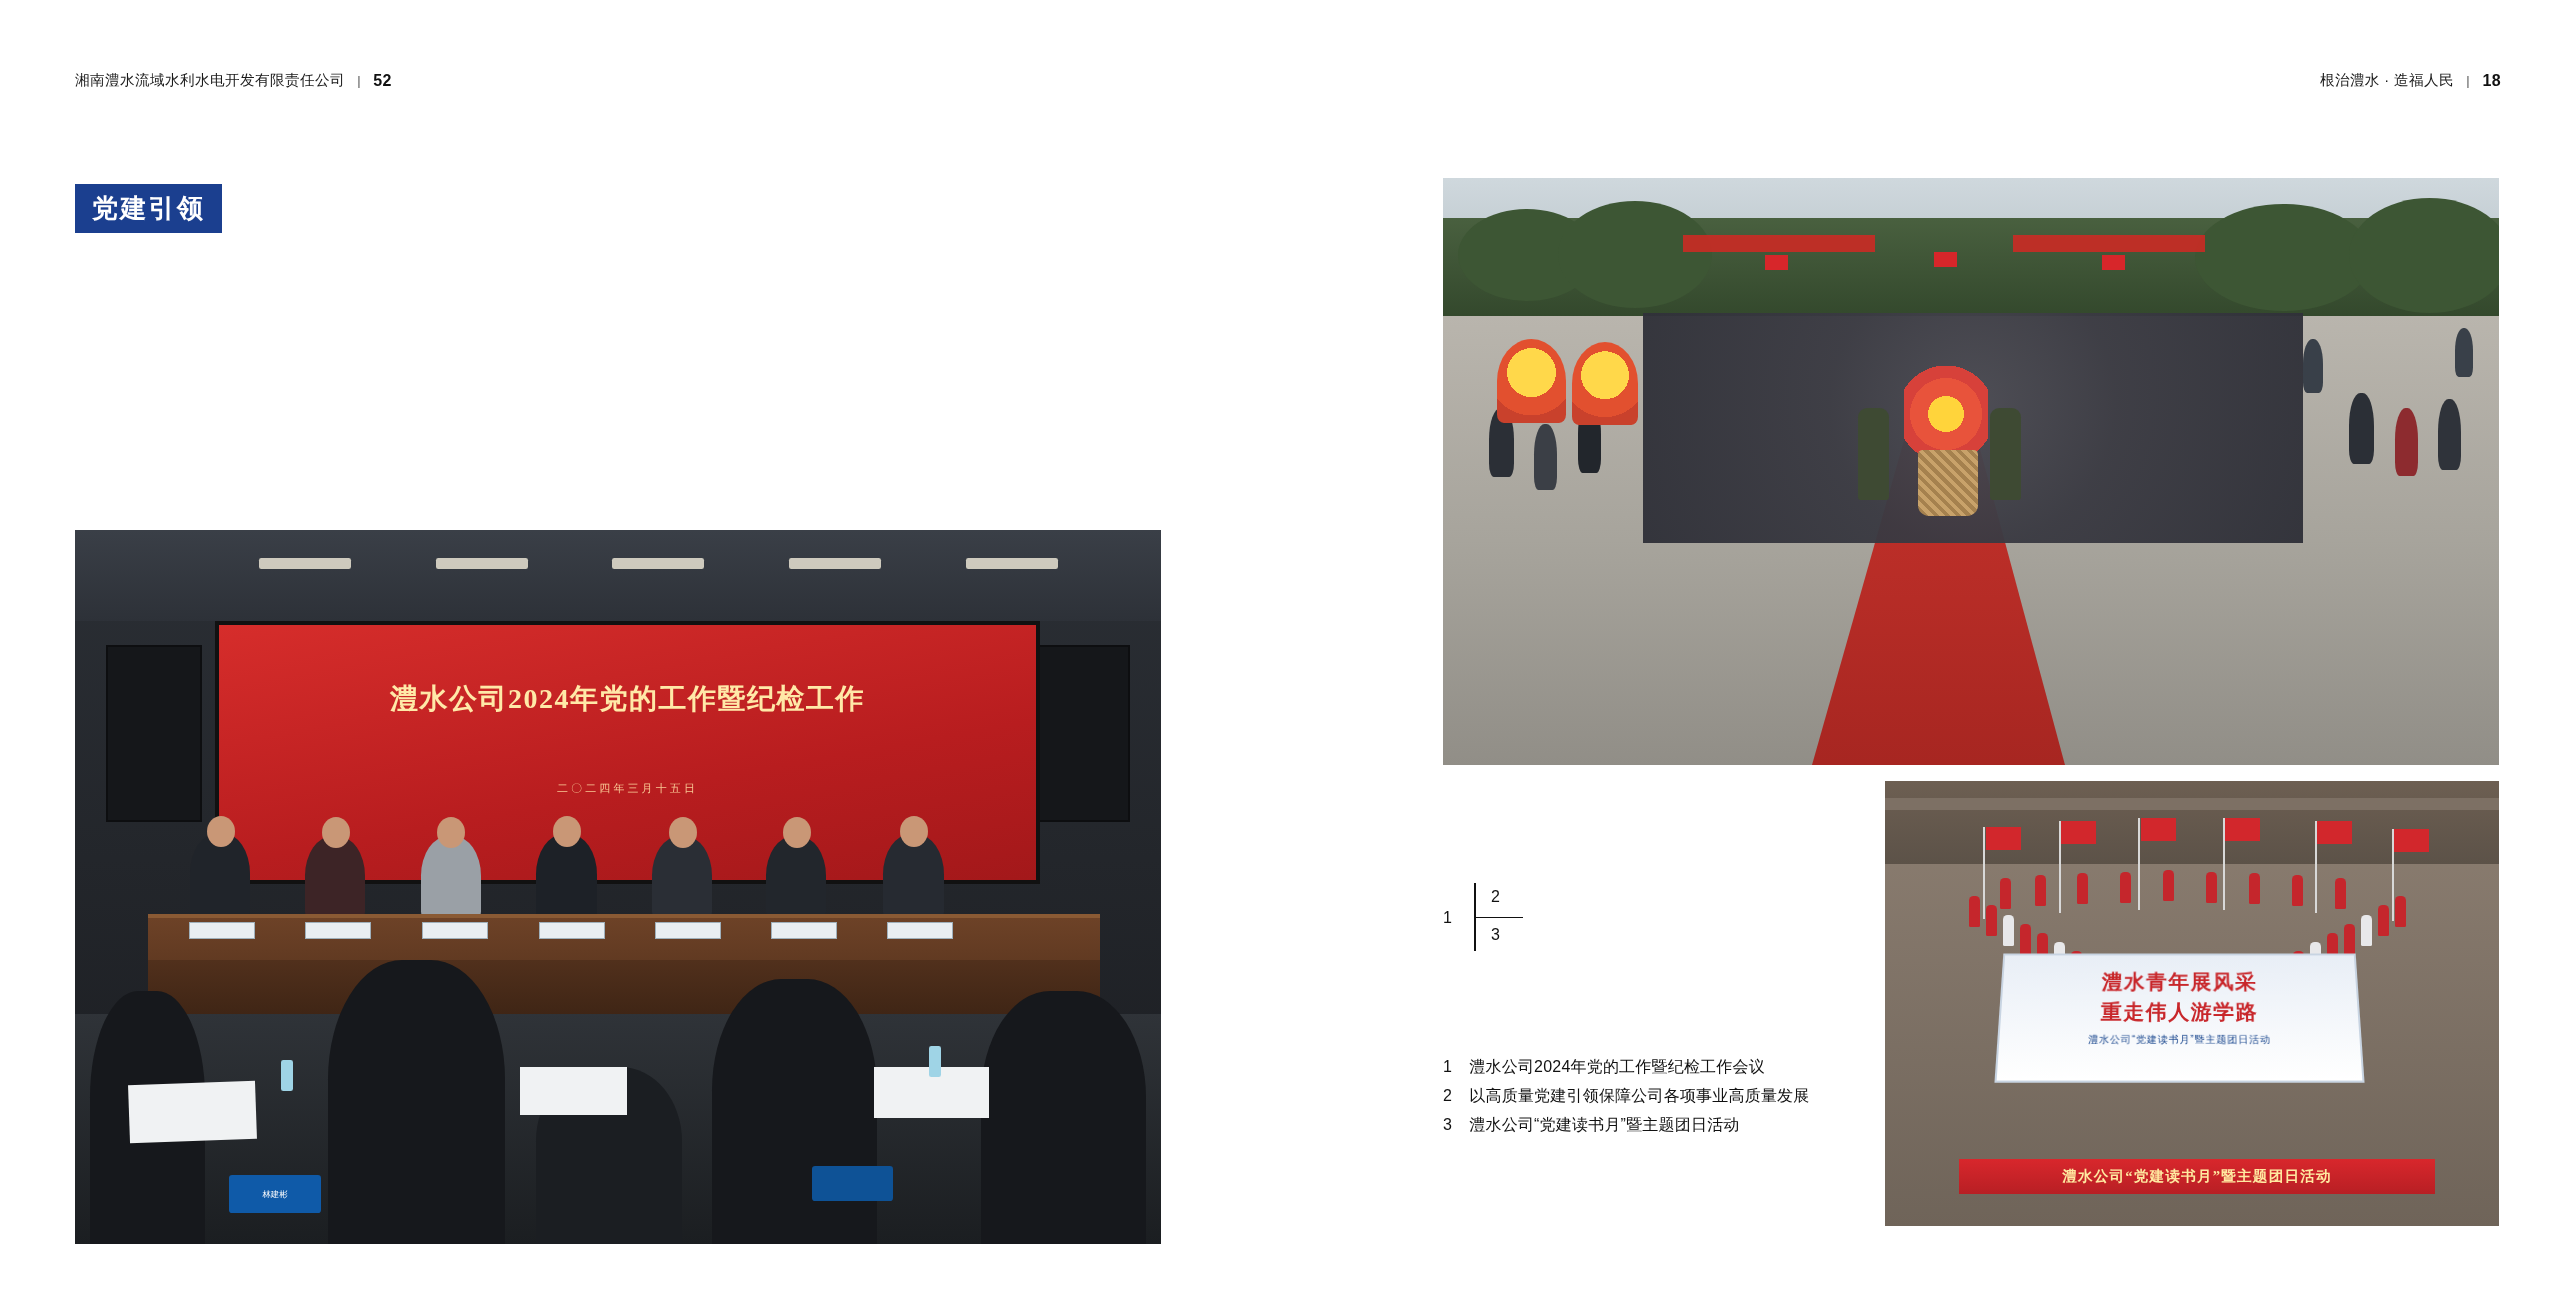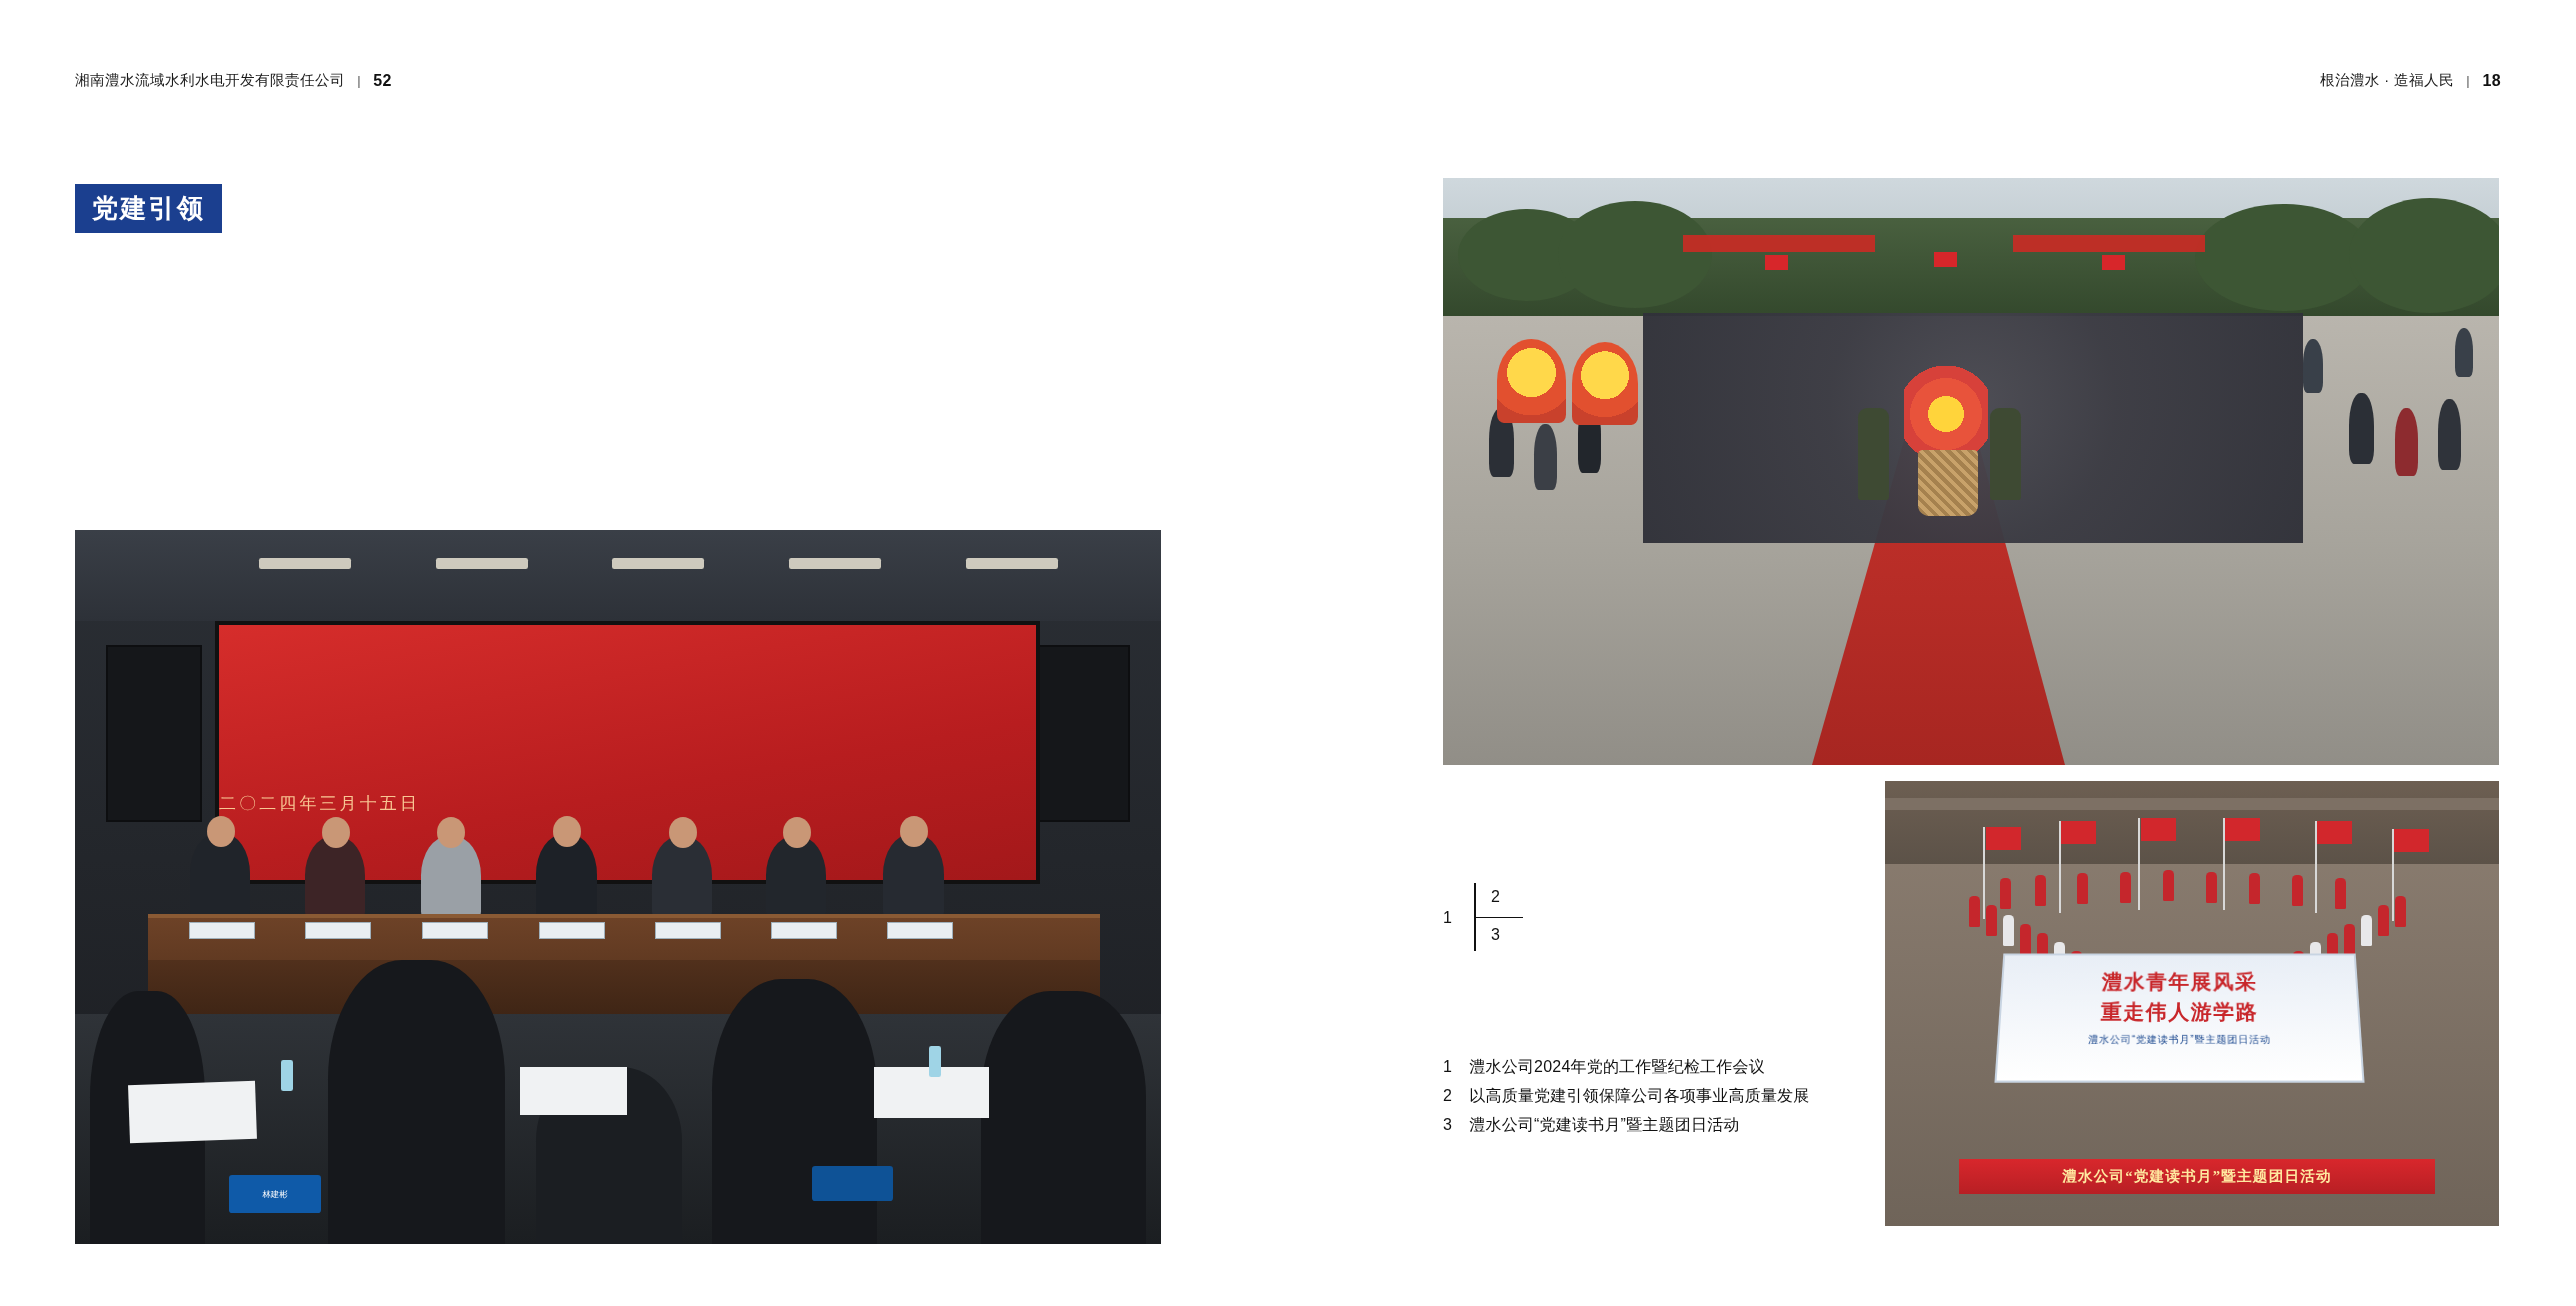--- a/index.html
+++ b/index.html
@@ -121,22 +121,22 @@
   .p1-ceil-light { position:absolute; top:28px; width:92px; height:10.7px; background:#e9e4d4; border-radius:2.3px; opacity:.85;}
   .p1-screen {
     position:absolute; left:140px; top:91px; width:825px; height:263px;
     background:linear-gradient(170deg,#d62d2b,#b81d1f 60%,#a3181a);
     border:4.6px solid #111;
   }
   .p1-screen .t1 { position:absolute; left:0; right:0; top:55px; text-align:center;
     color:#ffe9a8; font-size:28px; font-weight:bold; letter-spacing:1.5px; font-family:"Liberation Serif", serif;}
   .p1-screen .t2 { position:absolute; left:0; right:0; top:109px; text-align:center;
     color:#ffe9a8; font-size:28px; font-weight:bold; letter-spacing:20px; font-family:"Liberation Serif", serif;}
-  .p1-screen .t3 { position:absolute; left:0; right:0; top:167px; 
-    color:#ffd9a0; font-size:17px; letter-spacing:3.1px; opacity:.9;}
+  .p1-screen .t3 { position:absolute; left:0; right:0; top:156px; text-align:center;
+    color:#ffd9a0; font-size:11px; letter-spacing:3.1px; opacity:.9;}
   .p1-sidepanel { position:absolute; top:115px; width:96px; height:177px; background:#15171a; border:2.3px solid #0d0e10;}
   .p1-table {
     position:absolute; left:73px; top:384px; width:952px; height:115px;
     background:linear-gradient(#6d4227,#4e2d19);
     border-top:4.6px solid #8a5a34;
   }
   .p1-tablefront { position:absolute; left:73px; top:430px; width:952px; height:71px; background:linear-gradient(#51301c,#3a2213);}
   .p1-person { position:absolute; border-radius:46% 46% 12% 12%; }
   .p1-head { position:absolute; border-radius:50%; background:#c99776; }
   .p1-nameplate { position:absolute; width:66px; height:17px; background:#e9eef2; border:0.8px solid #9fb0bb; }
@@ -223,20 +223,21 @@
     <div class="p1-ceil-light" style="left:184px"></div>
     <div class="p1-ceil-light" style="left:361px"></div>
     <div class="p1-ceil-light" style="left:537px"></div>
     <div class="p1-ceil-light" style="left:714px"></div>
     <div class="p1-ceil-light" style="left:891px"></div>
 
     <div class="p1-sidepanel" style="left:31px"></div>
     <div class="p1-sidepanel" style="right:31px"></div>
 
     <div class="p1-screen">
+      <div class="t1">澧水公司2024年党的工作暨纪检工作</div>
       <div class="t3">二〇二四年三月十五日</div>
     </div>
 
     <div class="p1-person" style="left:115px;top:303px;width:60px;height:88px;background:#20242a"></div>
     <div class="p1-head" style="left:132px;top:286px;width:28px;height:31px"></div>
     <div class="p1-person" style="left:230px;top:306px;width:60px;height:86px;background:#3d2426"></div>
     <div class="p1-head" style="left:247px;top:287px;width:28px;height:31px"></div>
     <div class="p1-person" style="left:346px;top:306px;width:60px;height:86px;background:#9aa0a6"></div>
     <div class="p1-head" style="left:362px;top:287px;width:28px;height:31px"></div>
     <div class="p1-person" style="left:461px;top:304px;width:61px;height:88px;background:#1d2127"></div>

